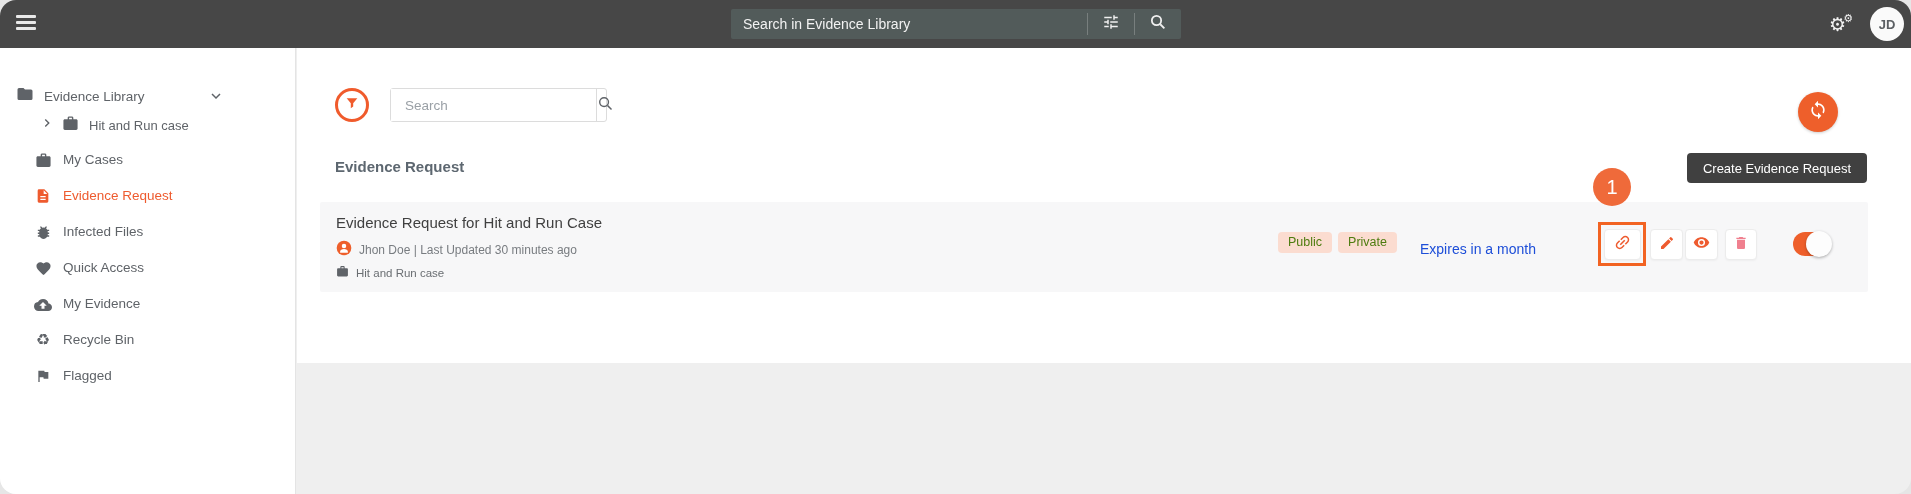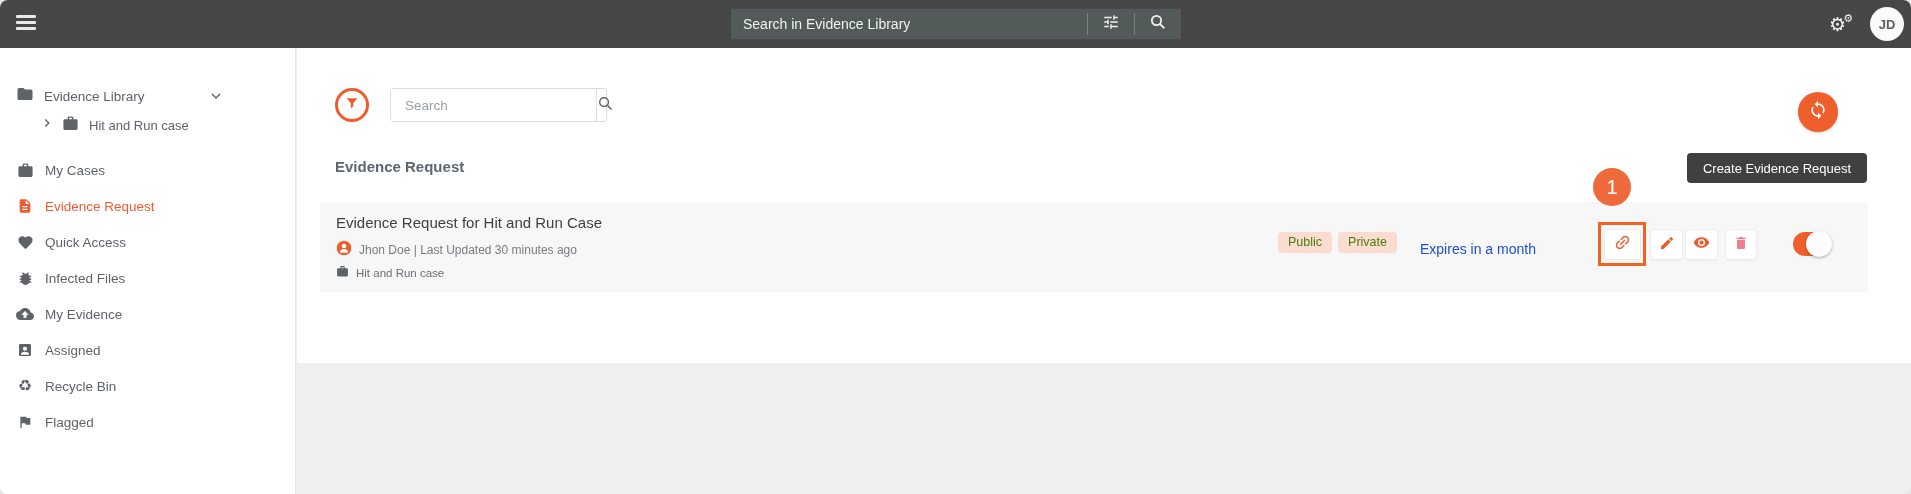--- a/index.html
+++ b/index.html
@@ -5,21 +5,21 @@
   * { box-sizing: border-box; }
   html,body { margin:0; padding:0; }
   body {
     width:1911px; height:494px;
     background:#e6e6e6;
     font-family:"Liberation Sans","DejaVu Sans",sans-serif;
     -webkit-font-smoothing:antialiased;
   }
   #app {
     position:relative; width:1911px; height:494px;
-    background:#efefef; border-radius:8px; overflow:hidden;
+    background:#efefef; border-radius:16px; overflow:hidden;
   }
 
   
   .header {
     position:absolute; left:0; top:0; width:1911px; height:48px;
     background:#474747;
   }
   .hamburger { position:absolute; left:16px; top:15px; width:22px; height:18px; cursor:pointer; }
   .hamburger span { display:block; width:20px; height:3px; margin:0 0 3px 0; background:#e9e9e9; border-radius:1px; }
   .hdr-search {
@@ -54,21 +54,21 @@
   .tree-root { position:absolute; left:0; top:33px; width:242px; height:30px; display:flex; align-items:center; cursor:pointer; }
   .tree-root .ico { margin-left:16px; }
   .tree-root .lbl { margin-left:10px; font-size:13.5px; }
   .tree-root .chev { position:absolute; right:18px; top:7px; }
   .tree-child { position:absolute; left:0; top:62px; width:296px; height:30px; display:flex; align-items:center; cursor:pointer; }
   .tree-child .chev-r { margin-left:40px; }
   .tree-child .ico { margin-left:8px; }
   .tree-child .lbl { margin-left:10px; font-size:13px; }
 
   .nav-list { position:absolute; left:0; top:104px; width:296px; }
-  .nav-item { height:36px; display:flex; align-items:center; cursor:pointer; color:#5f6368; }
+  .nav-item { height:36px; display:flex; align-items:flex-start; cursor:pointer; color:#5f6368;margin-left:18px; }
   .nav-item .ico { width:18px; margin-left:16px; display:flex; justify-content:center; }
   .nav-item .lbl { margin-left:11px; font-size:13.5px; }
   .nav-item.active { color:#ee5b2f; }
   .glyph-icon { font-family:"DejaVu Sans",sans-serif; font-size:16px; line-height:1; }
 
   
   .main-card {
     position:absolute; left:297px; top:48px; width:1688px; height:315px;
     background:#ffffff;
   }
@@ -238,52 +238,44 @@
           <svg width="16" height="16" viewBox="0 0 24 24" fill="currentColor" fill-rule="evenodd">
               <path d="M14 2H6a2 2 0 0 0-2 2v16a2 2 0 0 0 2 2h12a2 2 0 0 0 2-2V8l-6-6zm-1 7V3.5L18.5 9H13zM8 12h8v2H8v-2zm0 4h8v2H8v-2z"></path>
             </svg>
         </span>
         <span class="lbl">Evidence Request</span>
       </div>
 
       <div class="nav-item">
         <span class="ico">
           <svg width="17" height="17" viewBox="0 0 24 24" fill="currentColor">
+              <path d="M20 8h-2.81a5.985 5.985 0 0 0-1.82-1.96L17 4.41 15.59 3l-2.17 2.17a6.002 6.002 0 0 0-2.83 0L8.41 3 7 4.41l1.62 1.63C7.88 6.55 7.26 7.22 6.81 8H4v2h2.09c-.05.33-.09.66-.09 1v1H4v2h2v1c0 .34.04.67.09 1H4v2h2.81c1.04 1.79 2.97 3 5.19 3s4.15-1.21 5.19-3H20v-2h-2.09c.05-.33.09-.66.09-1v-1h2v-2h-2v-1c0-.34-.04-.67-.09-1H20V8z"></path>
+            </svg>
+        </span>
+        <span class="lbl">Infected Files</span>
+      </div>
+
+      <div class="nav-item">
+        <span class="ico">
+          <svg width="17" height="17" viewBox="0 0 24 24" fill="currentColor">
               <path d="M12 21.35l-1.45-1.32C5.4 15.36 2 12.28 2 8.5 2 5.42 4.42 3 7.5 3c1.74 0 3.41.81 4.5 2.09C13.09 3.81 14.76 3 16.5 3 19.58 3 22 5.42 22 8.5c0 3.78-3.4 6.86-8.55 11.54L12 21.35z"></path>
             </svg>
         </span>
         <span class="lbl">Quick Access</span>
-      </div>
-
-      <div class="nav-item">
-        <span class="ico">
-          <svg width="17" height="17" viewBox="0 0 24 24" fill="currentColor">
-              <path d="M20 8h-2.81a5.985 5.985 0 0 0-1.82-1.96L17 4.41 15.59 3l-2.17 2.17a6.002 6.002 0 0 0-2.83 0L8.41 3 7 4.41l1.62 1.63C7.88 6.55 7.26 7.22 6.81 8H4v2h2.09c-.05.33-.09.66-.09 1v1H4v2h2v1c0 .34.04.67.09 1H4v2h2.81c1.04 1.79 2.97 3 5.19 3s4.15-1.21 5.19-3H20v-2h-2.09c.05-.33.09-.66.09-1v-1h2v-2h-2v-1c0-.34-.04-.67-.09-1H20V8z"></path>
-            </svg>
-        </span>
-        <span class="lbl">Infected Files</span>
       </div>
 
       <div class="nav-item">
         <span class="ico">
           <svg width="18" height="18" viewBox="0 0 24 24" fill="currentColor">
               <path d="M19.35 10.04A7.49 7.49 0 0 0 12 4C9.11 4 6.6 5.64 5.35 8.04A5.994 5.994 0 0 0 0 14c0 3.31 2.69 6 6 6h13c2.76 0 5-2.24 5-5 0-2.64-2.05-4.78-4.65-4.96zM14 13v4h-4v-4H7l5-5 5 5h-3z"></path>
             </svg>
         </span>
         <span class="lbl">My Evidence</span>
       </div>
 
-      <div class="nav-item">
-        <span class="ico">
-          <svg width="16" height="16" viewBox="0 0 24 24" fill="currentColor">
-              <path d="M19 3H5c-1.1 0-2 .9-2 2v14c0 1.1.9 2 2 2h14c1.1 0 2-.9 2-2V5c0-1.1-.9-2-2-2zm-7 4c1.66 0 3 1.34 3 3s-1.34 3-3 3-3-1.34-3-3 1.34-3 3-3zm6 12H6v-1.4c0-2 4-3.1 6-3.1s6 1.1 6 3.1V19z"></path>
-            </svg>
-        </span>
-        <span class="lbl">Assigned</span>
-      </div>
 
       <div class="nav-item">
         <span class="ico glyph-icon">♻</span>
         <span class="lbl">Recycle Bin</span>
       </div>
 
       <div class="nav-item">
         <span class="ico">
           <svg width="16" height="16" viewBox="0 0 24 24" fill="currentColor">
               <path d="M14.4 6L14 4H5v17h2v-7h5.6l.4 2h7V6z"></path>

